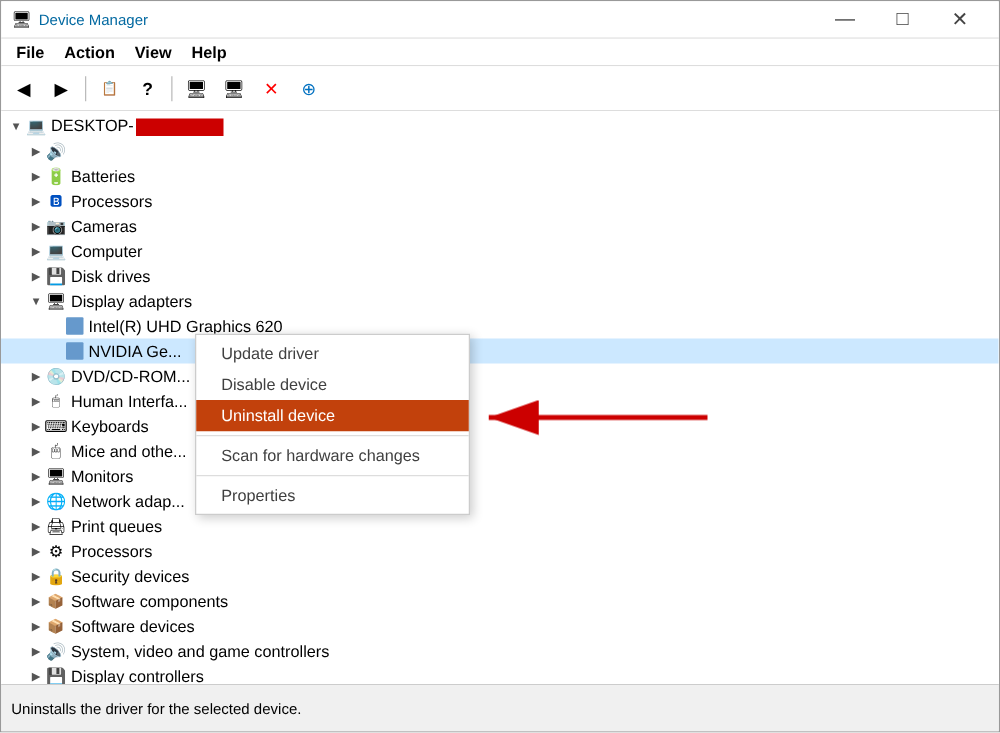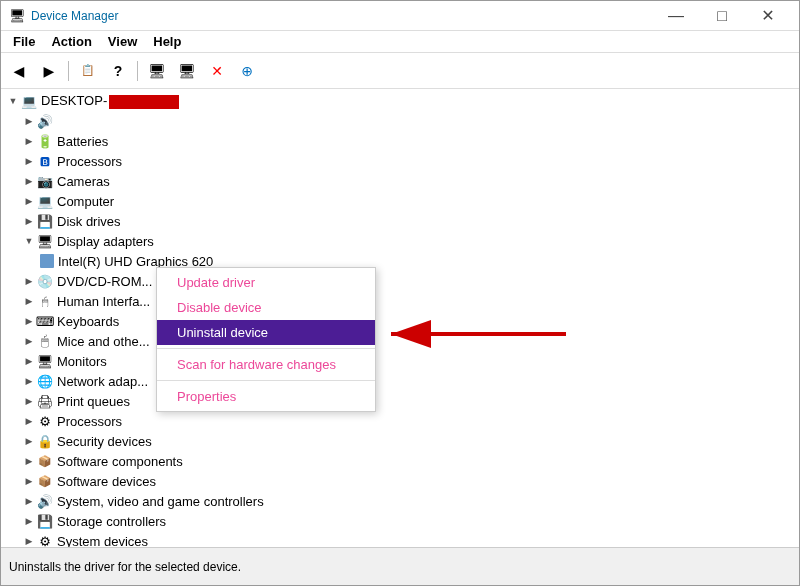--- a/index.html
+++ b/index.html
@@ -136,42 +136,42 @@
       justify-content: center;
       font-size: 13px;
     }
     .tree-item .item-label {
       font-size: 13px;
       color: #000;
     }
     
     .indent-0 { padding-left: 4px; }
     .indent-1 { padding-left: 20px; }
-    .indent-2 { padding-left: 23px; }
+    .indent-2 { padding-left: 36px; }
 
     
     .context-menu {
       position: absolute;
       left: 155px;
       top: 178px;
       width: 220px;
       background: #fff;
       border: 1px solid #ccc;
       box-shadow: 2px 2px 8px rgba(0,0,0,0.2);
       z-index: 100;
       padding: 2px 0;
     }
     .ctx-item {
       padding: 5px 20px;
       cursor: pointer;
       font-size: 13px;
-      color: #ec4899;
+      color: #404040;
     }
     .ctx-item.highlighted {
-      background: #4c1d95;
+      background: #c2410c;
       color: #fff;
     }
     .ctx-item.bold {
       font-weight: normal;
     }
     .ctx-sep {
       height: 1px;
       background: #ddd;
       margin: 3px 0;
     }
@@ -298,20 +298,25 @@
         <span class="item-icon">🖥</span>
         <span class="item-label">Display adapters</span>
       </div>
 
       <div class="tree-item indent-2">
         <span class="expand-icon"></span>
         <span class="item-icon" style="background:#6699cc;width:14px;height:14px;border-radius:1px;"></span>
         <span class="item-label">Intel(R) UHD Graphics 620</span>
       </div>
 
+      <div class="tree-item indent-2 selected">
+        <span class="expand-icon"></span>
+        <span class="item-icon" style="background:#6699cc;width:14px;height:14px;border-radius:1px;"></span>
+        <span class="item-label">NVIDIA Ge...</span>
+      </div>
 
       <div class="tree-item indent-1">
         <span class="expand-icon">▶</span>
         <span class="item-icon">💿</span>
         <span class="item-label">DVD/CD-ROM...</span>
       </div>
 
       <div class="tree-item indent-1">
         <span class="expand-icon">▶</span>
         <span class="item-icon" style="font-size:11px;">🖱</span>
@@ -374,21 +379,21 @@
 
       <div class="tree-item indent-1">
         <span class="expand-icon">▶</span>
         <span class="item-icon">🔊</span>
         <span class="item-label">System, video and game controllers</span>
       </div>
 
       <div class="tree-item indent-1">
         <span class="expand-icon">▶</span>
         <span class="item-icon">💾</span>
-        <span class="item-label">Storage controllers</span>
+        <span class="item-label">Display controllers</span>
       </div>
 
       <div class="tree-item indent-1">
         <span class="expand-icon">▶</span>
         <span class="item-icon">⚙</span>
         <span class="item-label">System devices</span>
       </div>
 
     </div>
 

